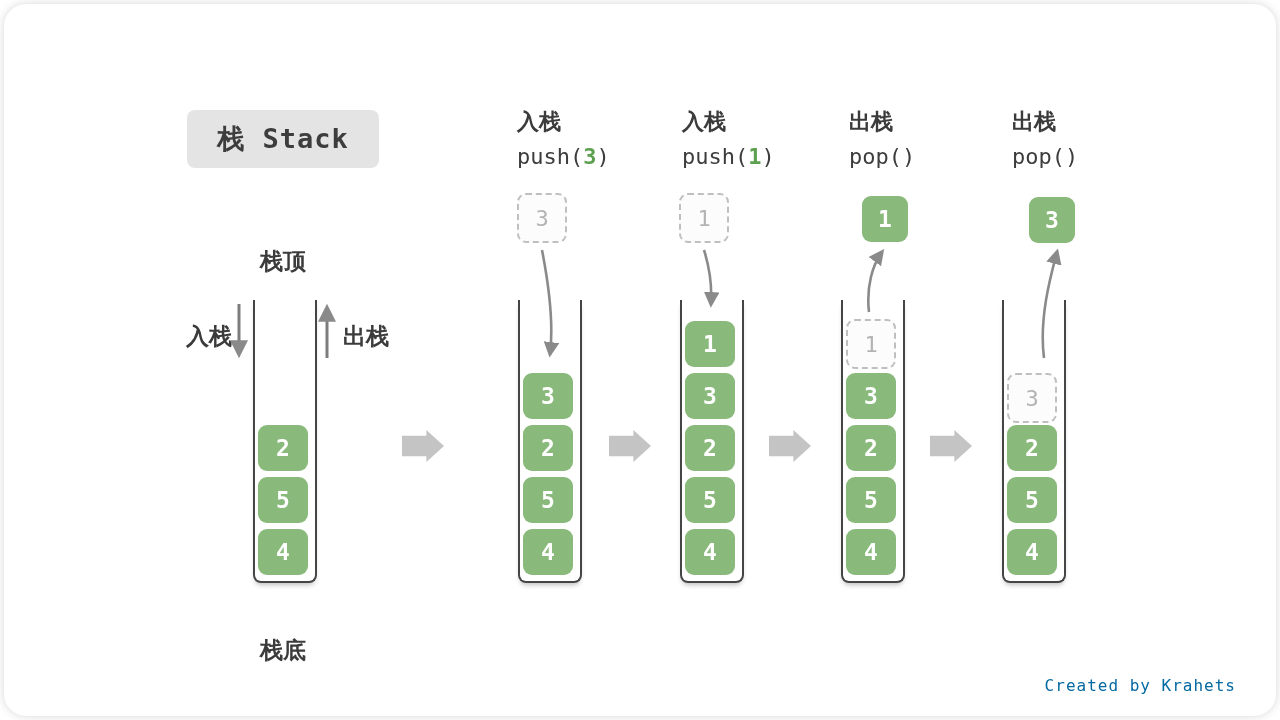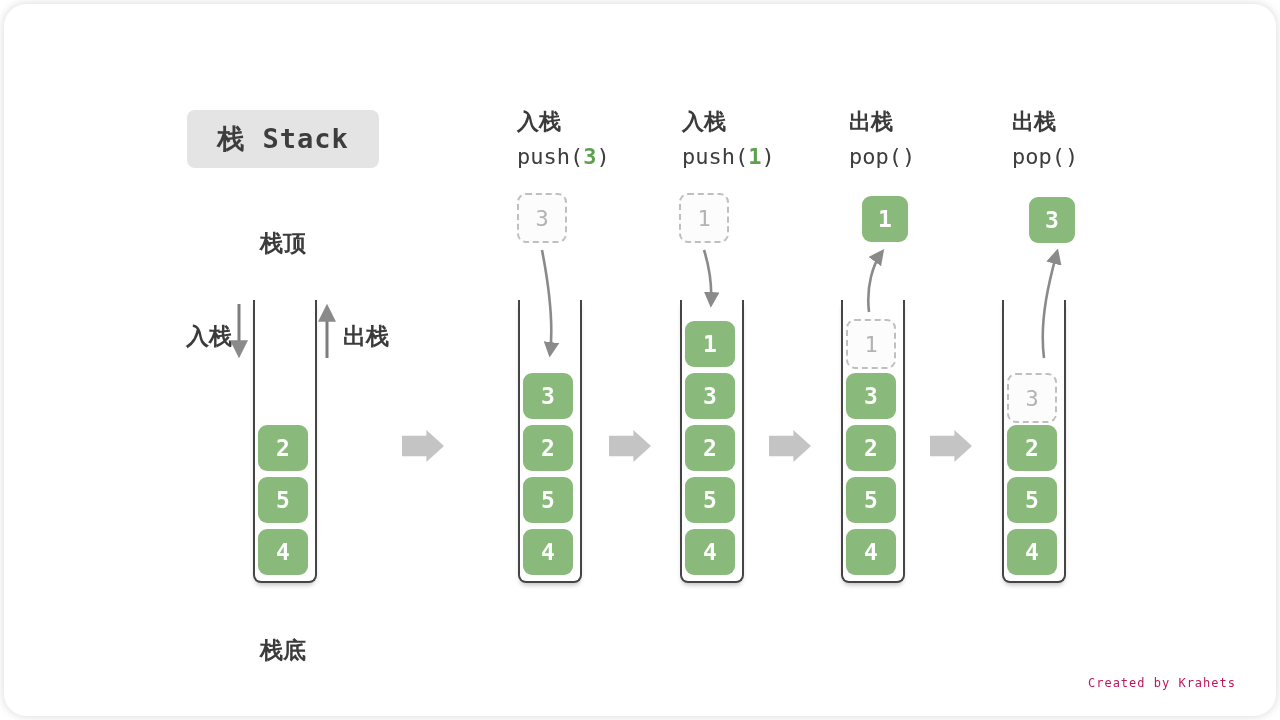--- a/index.html
+++ b/index.html
@@ -48,21 +48,21 @@
   .zh-label{font-size:23px;font-weight:700;color:#3b3b3b;white-space:nowrap;}
   .centered{width:60px;text-align:center;}
   
   .step-arrow{
     width:42px;height:32px;background:#c4c4c4;
     clip-path:polygon(0 18%,58% 18%,58% 0%,100% 50%,58% 100%,58% 82%,0 82%);
   }
   .footer{
     right:40px;top:672px;
     font-family:"DejaVu Sans Mono","Liberation Mono",monospace;
-    font-size:12px;color:#be185d;letter-spacing:1px;
+    font-size:16px;color:#0369a1;letter-spacing:1px;
   }
   svg.overlay{position:absolute;left:0;top:0;pointer-events:none;}
 </style>
 </head>
 <body>
 
 <div class="card">
 
   <div class="abs title-box">栈 Stack</div>
 
@@ -76,21 +76,21 @@
   </div>
   <div class="abs op-label" style="left:845px;">
     <div class="op-zh">出栈</div>
     <div class="op-code"><span>pop(</span><span class="op-arg"></span><span>)</span></div>
   </div>
   <div class="abs op-label" style="left:1008px;">
     <div class="op-zh">出栈</div>
     <div class="op-code"><span>pop(</span><span class="op-arg"></span><span>)</span></div>
   </div>
 
-  <div class="abs zh-label centered" style="left:249px;top:224px;">栈顶</div>
+  <div class="abs zh-label centered" style="left:249px;top:242px;">栈顶</div>
   <div class="abs zh-label" style="left:182px;top:317px;">入栈</div>
   <div class="abs zh-label" style="left:339px;top:317px;">出栈</div>
   <div class="abs wall" style="left:249px;"></div>
   <div class="abs cell" style="left:254px;top:421px;">2</div>
   <div class="abs cell" style="left:254px;top:473px;">5</div>
   <div class="abs cell" style="left:254px;top:525px;">4</div>
   <div class="abs zh-label centered" style="left:249px;top:631px;">栈底</div>
 
   <div class="abs wall" style="left:514px;"></div>
   <div class="abs ghost" style="left:513px;top:189px;">3</div>

